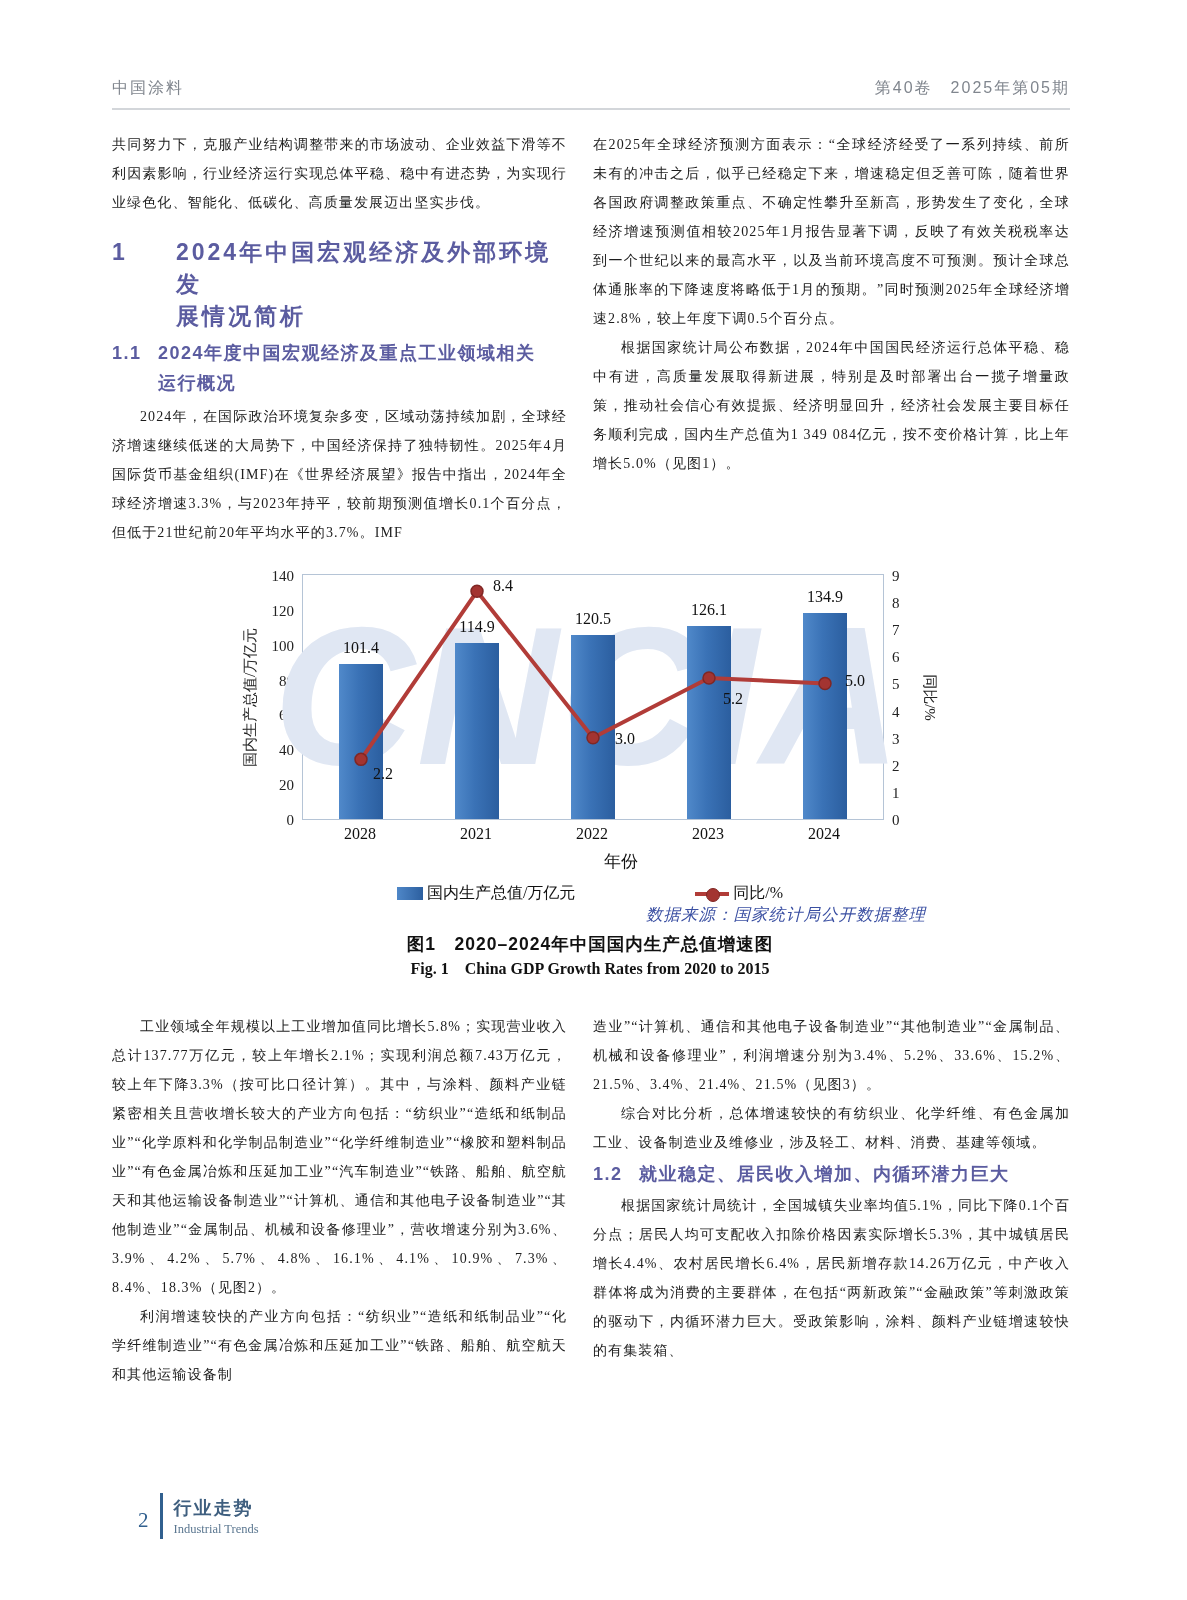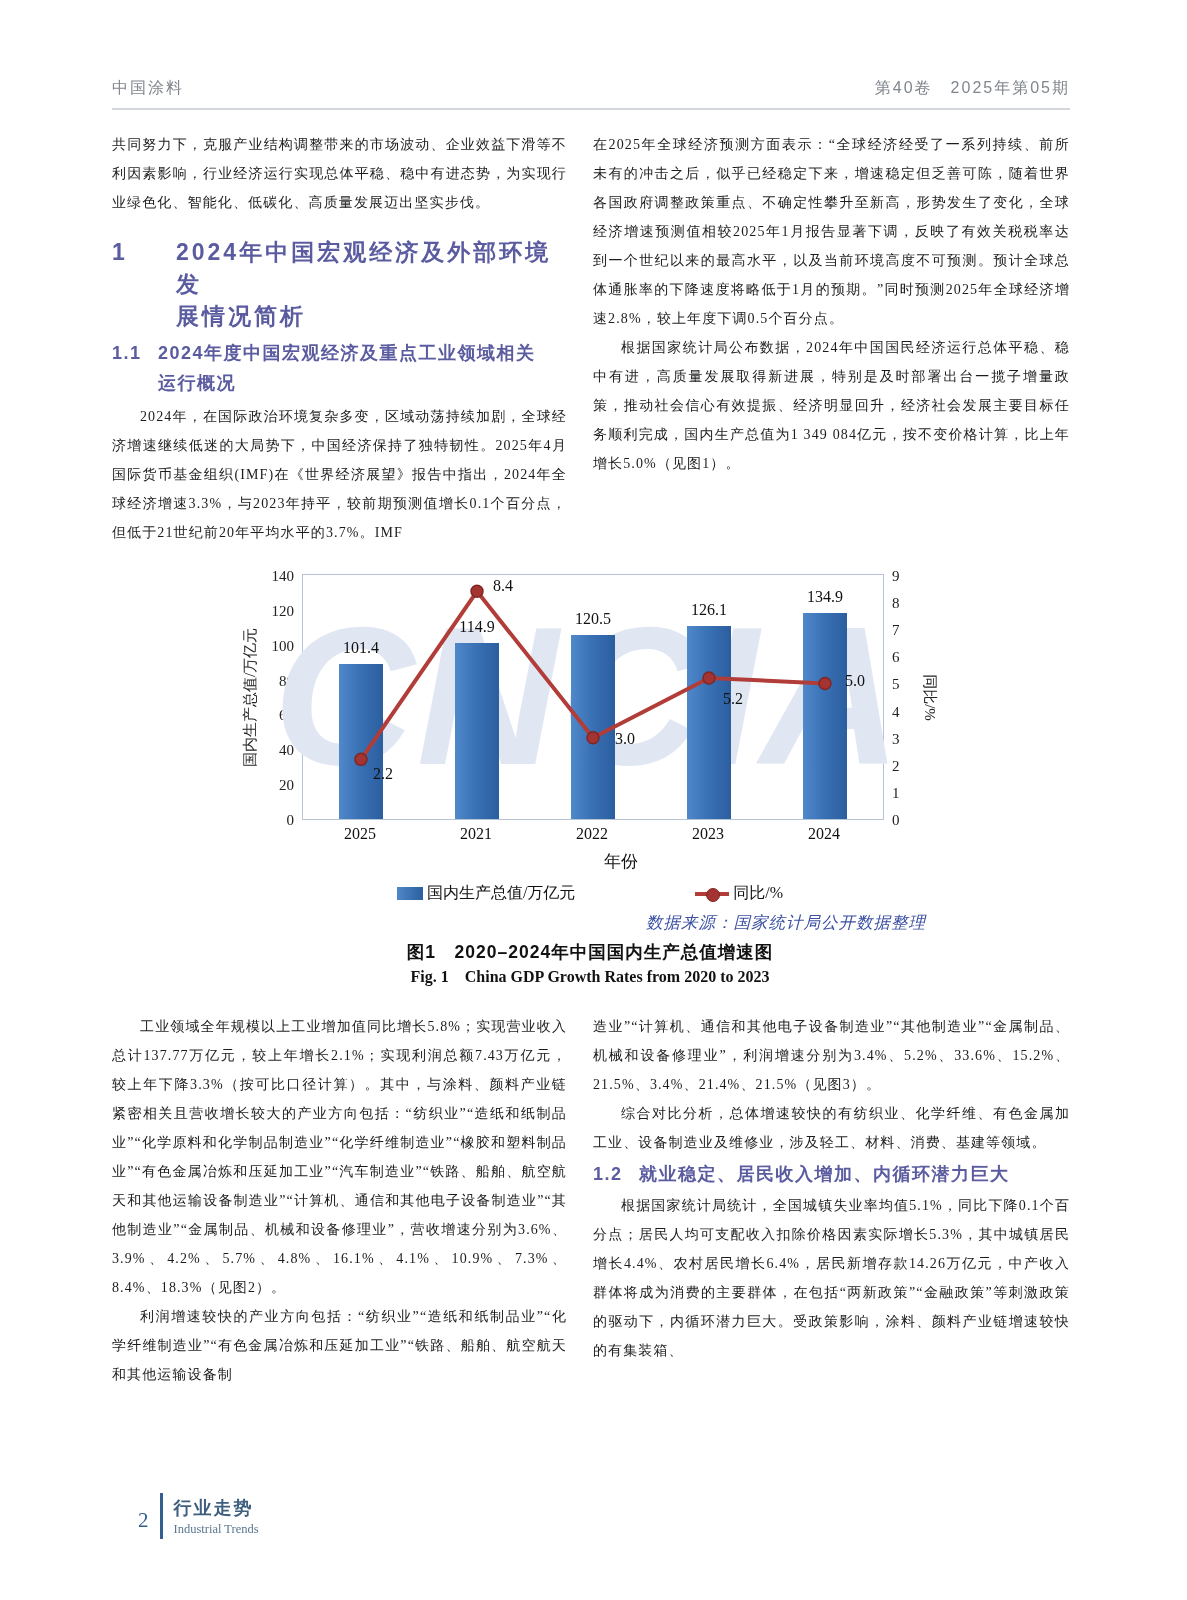--- a/index.html
+++ b/index.html
@@ -60,21 +60,21 @@
   .x-axis-row{position:relative;height:27px;margin-left:62px;font-size:16px;color:#111;}
   .x-tick{position:absolute;top:5px;width:80px;text-align:center;}
   .x-axis-title{margin-left:62px;text-align:center;font-size:17px;color:#111;margin-top:3px;}
   .legend-row{display:flex;justify-content:center;gap:120px;align-items:center;
               margin-top:10px;font-size:16px;color:#111;}
   .legend-item{display:flex;align-items:center;gap:4px;}
   .legend-swatch-bar{width:26px;height:13px;background:linear-gradient(90deg,#4f87c8,#2c5f9f);display:inline-block;}
   .legend-line{position:relative;width:34px;height:4px;background:#b13c38;display:inline-block;}
   .legend-dot{position:absolute;left:11px;top:-4px;width:12px;height:12px;border-radius:50%;
               background:#a33431;border:1px solid #802724;}
-  .source-line{margin-top:8px;padding-right:14px;text-align:right;
+  .source-line{padding-right:14px;text-align:right;
                color:#3a4fa2;font-style:italic;font-size:16.5px;letter-spacing:1px;}
   .caption-zh{margin-top:6px;text-align:center;font-weight:bold;font-size:17.5px;
               font-family:"Liberation Sans","DejaVu Sans",sans-serif;letter-spacing:1px;color:#111;}
   .caption-en{margin-top:3px;text-align:center;font-weight:bold;font-size:16px;color:#111;}
 
   
   .footer{position:absolute;left:138px;top:1493px;display:flex;align-items:center;gap:11px;}
   .footer .pagenum{font-size:21px;color:#31608f;align-self:flex-end;padding-bottom:6px;}
   .footer .divider{width:3px;height:46px;background:#31608f;}
   .footer .zh{font-family:"Liberation Sans","DejaVu Sans",sans-serif;font-weight:bold;
@@ -163,42 +163,42 @@
           <div class="tick" style="bottom: 153.667px;">6</div>
           <div class="tick" style="bottom: 180.778px;">7</div>
           <div class="tick" style="bottom: 207.889px;">8</div>
           <div class="tick" style="bottom: 235px;">9</div>
         </div>
       <div class="axis-title-v axis-title-right">
         <span>同比/%</span>
       </div>
     </div>
     <div class="x-axis-row" id="x-axis-row" style="width: 580px;">
-        <span class="x-tick" style="left: 18px;">2025</span>
+        <span class="x-tick" style="left: 18px;">2028</span>
         <span class="x-tick" style="left: 134px;">2021</span>
         <span class="x-tick" style="left: 250px;">2022</span>
         <span class="x-tick" style="left: 366px;">2023</span>
         <span class="x-tick" style="left: 482px;">2024</span>
       </div>
     <div class="x-axis-title">年份</div>
     <div class="legend-row" id="legend-row">
         <div class="legend-item">
           <span class="legend-swatch-bar"></span>
           <span>国内生产总值/万亿元</span>
         </div>
         <div class="legend-item">
           <span class="legend-line">
             <span class="legend-dot"></span>
           </span>
           <span>同比/%</span>
         </div>
       </div>
     <div class="source-line">数据来源：国家统计局公开数据整理</div>
     <div class="caption-zh">图1　2020–2024年中国国内生产总值增速图</div>
-    <div class="caption-en">Fig. 1　China GDP Growth Rates from 2020 to 2023</div>
+    <div class="caption-en">Fig. 1　China GDP Growth Rates from 2020 to 2015</div>
   </div>
 
   <div class="bottom-row">
     <div class="col-l">
       <p class="para indent">工业领域全年规模以上工业增加值同比增长5.8%；实现营业收入总计137.77万亿元，较上年增长2.1%；实现利润总额7.43万亿元，较上年下降3.3%（按可比口径计算）。其中，与涂料、颜料产业链紧密相关且营收增长较大的产业方向包括：“纺织业”“造纸和纸制品业”“化学原料和化学制品制造业”“化学纤维制造业”“橡胶和塑料制品业”“有色金属冶炼和压延加工业”“汽车制造业”“铁路、船舶、航空航天和其他运输设备制造业”“计算机、通信和其他电子设备制造业”“其他制造业”“金属制品、机械和设备修理业”，营收增速分别为3.6%、3.9%、4.2%、5.7%、4.8%、16.1%、4.1%、10.9%、7.3%、8.4%、18.3%（见图2）。</p>
       <p class="para indent">利润增速较快的产业方向包括：“纺织业”“造纸和纸制品业”“化学纤维制造业”“有色金属冶炼和压延加工业”“铁路、船舶、航空航天和其他运输设备制</p>
     </div>
     <div class="col-r">
       <p class="para">造业”“计算机、通信和其他电子设备制造业”“其他制造业”“金属制品、机械和设备修理业”，利润增速分别为3.4%、5.2%、33.6%、15.2%、21.5%、3.4%、21.4%、21.5%（见图3）。</p>
       <p class="para indent">综合对比分析，总体增速较快的有纺织业、化学纤维、有色金属加工业、设备制造业及维修业，涉及轻工、材料、消费、基建等领域。</p>

